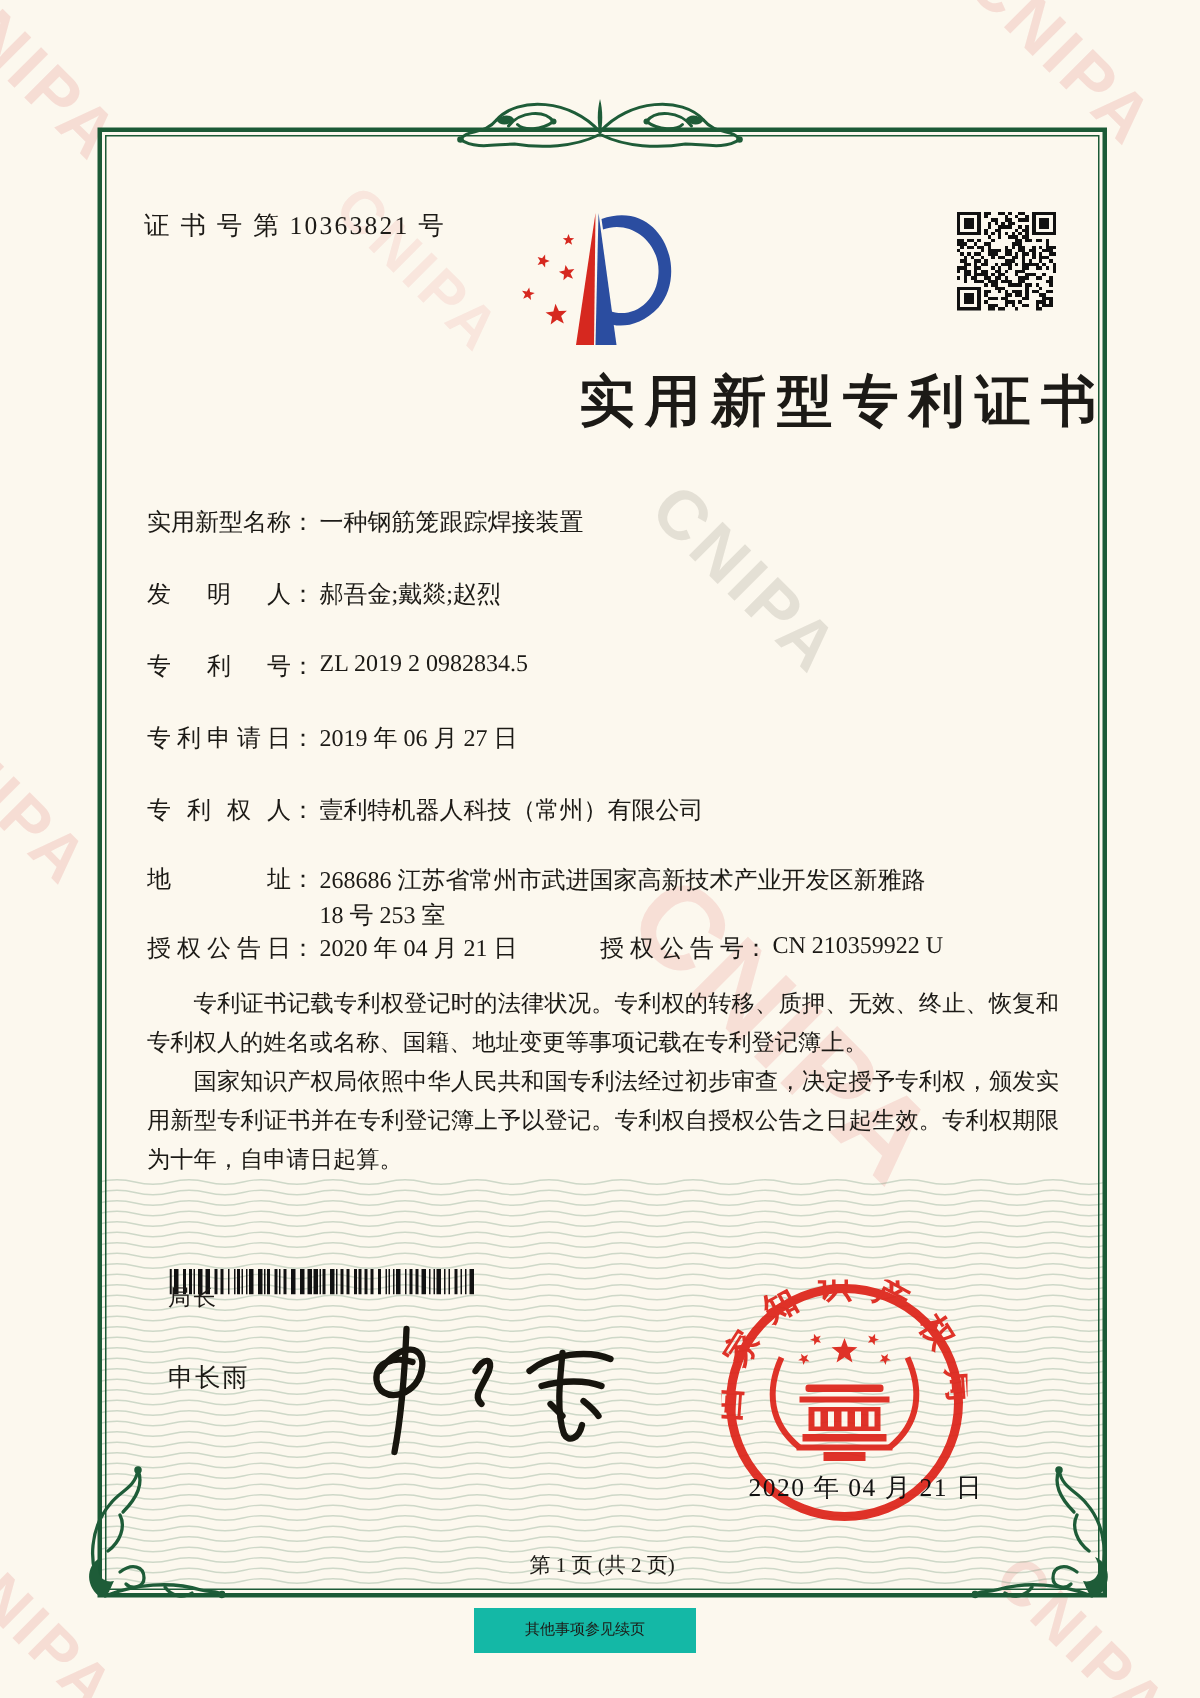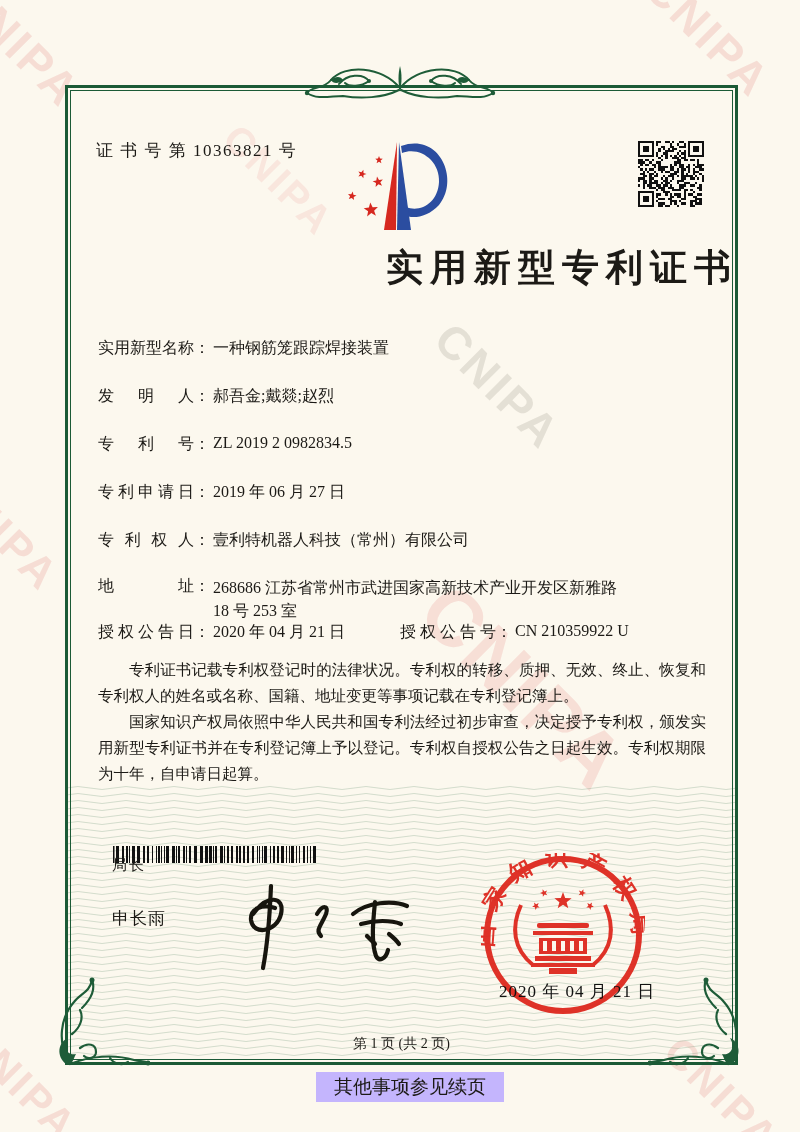--- a/index.html
+++ b/index.html
@@ -36,22 +36,22 @@
   
   #paras{left:98px;top:657px;width:608px;font-size:15.5px;line-height:26px;text-align:justify;}
   #paras p{margin:0;text-indent:2em;}
   
   #director-title{left:112px;top:856px;font-size:15px;letter-spacing:2px;}
   #director-name{left:112px;top:907px;font-size:17px;letter-spacing:1px;}
   
   #seal-date{left:499px;top:980px;font-size:17px;letter-spacing:1px;color:#111;z-index:6;}
   
   #page-info{left:65px;top:1035px;width:673px;text-align:center;font-size:14px;}
-  #footer-note{left:316px;top:1072px;width:188px;height:30px;line-height:30px;background:#c4b5fd;
-               text-align:center;font-size:19px;z-index:2;}
+  #footer-note{left:316px;top:1072px;width:148px;height:30px;line-height:30px;background:#14b8a6;
+               text-align:center;font-size:10px;z-index:2;}
   svg{display:block;}
   #corner-br{transform:scaleX(-1);}
 </style>
 </head>
 <body>
 
 <div id="page">
 
   <div class="wm wm-tl">CNIPA</div>
   <div class="wm wm-tr">CNIPA</div>

